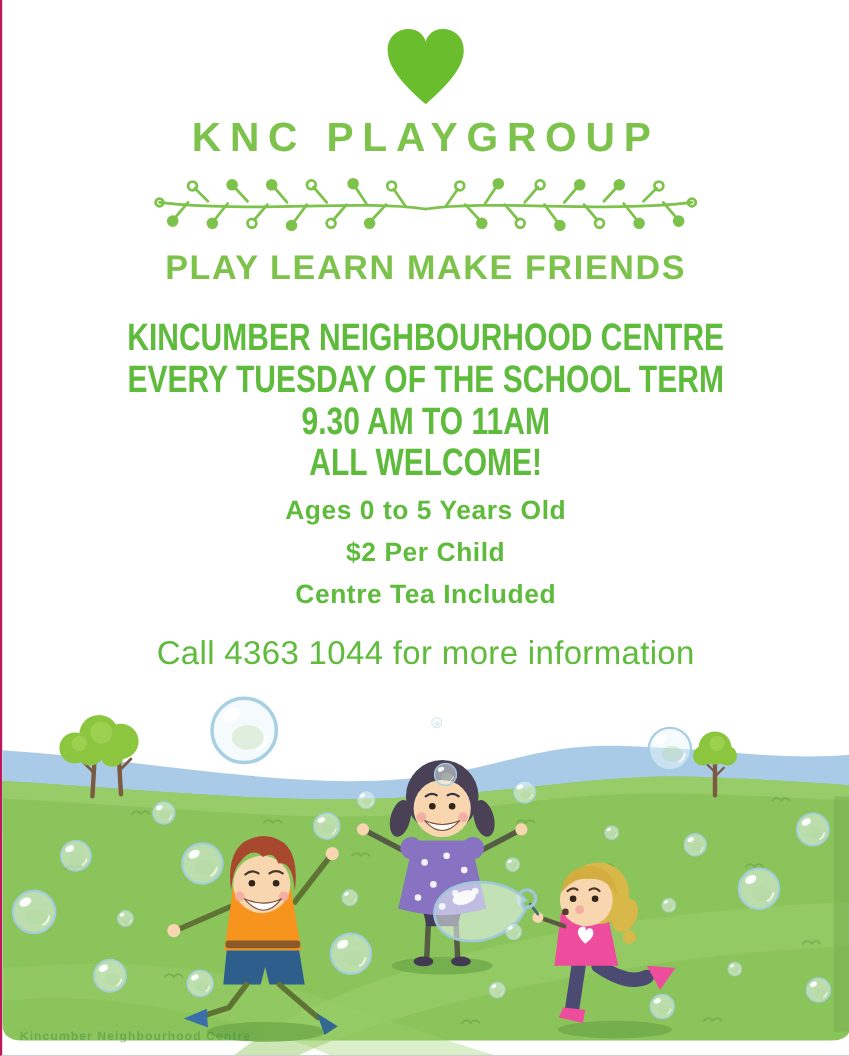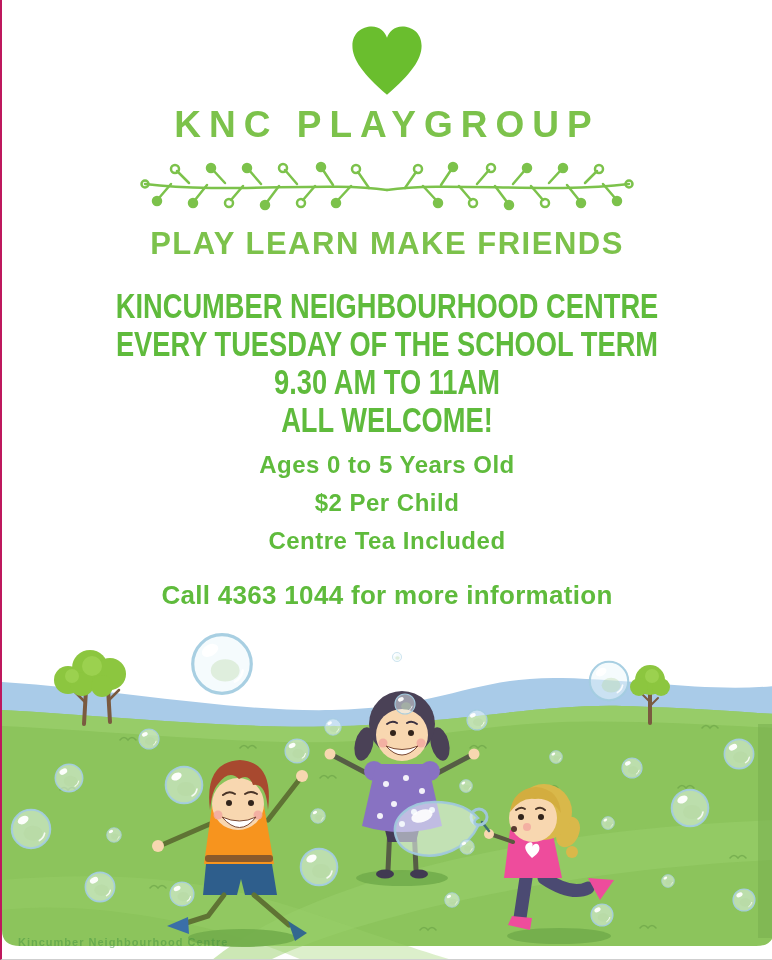--- a/index.html
+++ b/index.html
@@ -36,21 +36,21 @@
     transform:scale(.88,1.12);
   }
   .info{margin-top:6px;}
   .info-line{
     font-size:24px;font-weight:800;line-height:38px;
     color:var(--green-text,#5fbb3c);
     text-align:center;letter-spacing:.5px;
   }
   .contact{margin-top:20px;}
   .contact-line{
-    font-size:26px;font-weight:700;line-height:30px;
+    font-size:30px;font-weight:400;line-height:30px;
     color:var(--green-text,#5fbb3c);
     text-align:center;letter-spacing:.3px;
   }
   .illustration{
     position:absolute;left:0;top:628px;width:772px;height:332px;
   }
   .knc-watermark{
     position:absolute;left:14px;top:886px;
     font-size:45px;font-weight:800;letter-spacing:3px;
     color:var(--knc-yellow,#c6d437);

